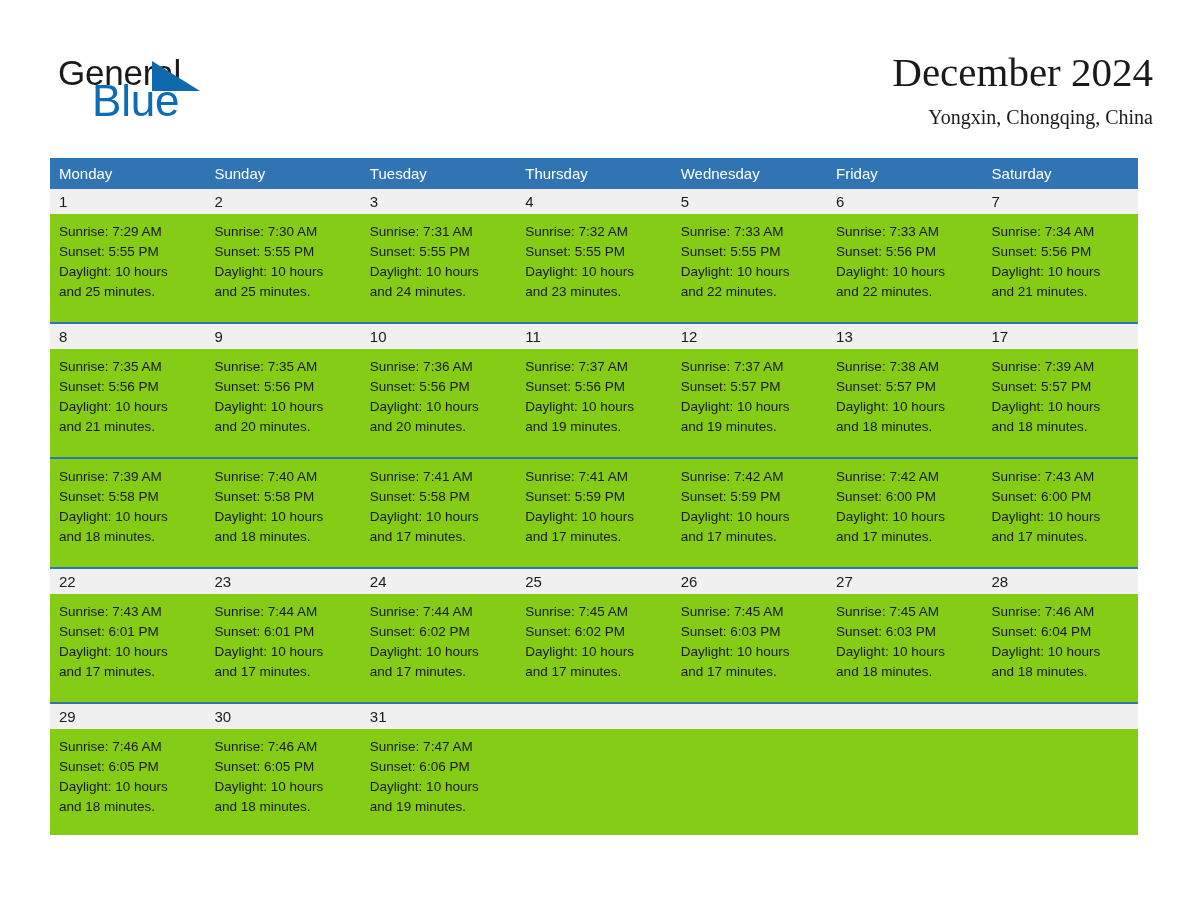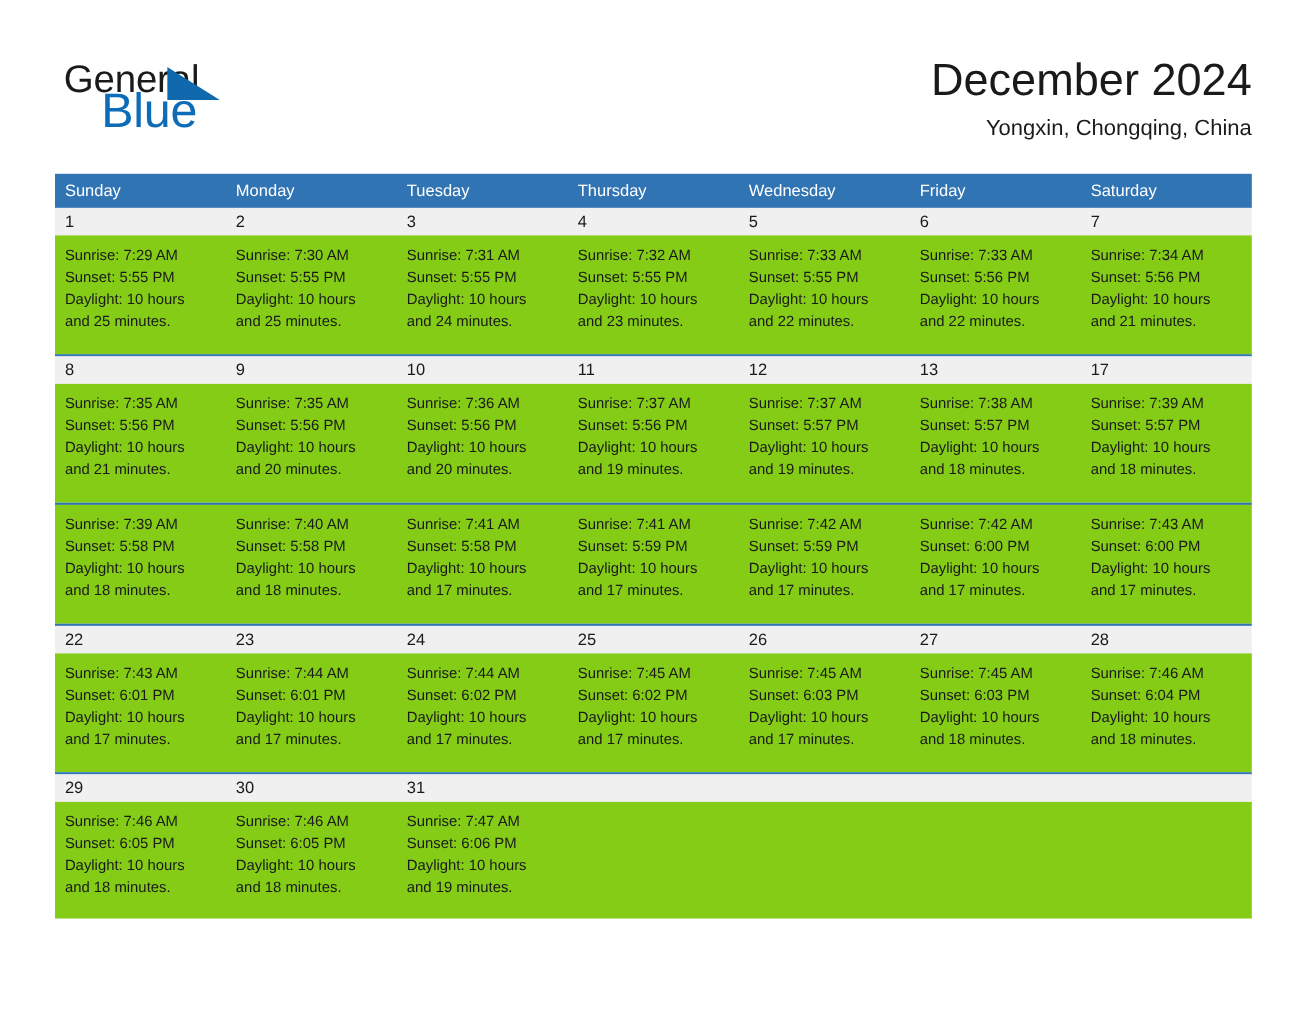--- a/index.html
+++ b/index.html
@@ -58,23 +58,24 @@
     font-size: 44px;
     line-height: 36px;
     color: #0d6cb8;
     font-family: "Liberation Sans", sans-serif;
     letter-spacing: -0.2px;
     white-space: nowrap;
   }
 
   .title-block {
     position: absolute;
-    right: 50px;
+    right: 35px;
     top: 48px;
     text-align: right;
+    font-family: Liberation Serif, serif;
   }
   .month-title {
     font-size: 41px;
     line-height: 48px;
     color: #1a1a1a;
     font-weight: normal;
     white-space: nowrap;
   }
   .location-title {
     font-size: 20px;
@@ -169,22 +170,22 @@
     <div class="title-block">
       <div class="month-title">December 2024</div>
       <div class="location-title">Yongxin, Chongqing, China</div>
     </div>
 
   </div>
 
   <div class="calendar">
 
     <div class="cal-head">
+      <div class="hcell">Monday</div>
       <div class="hcell">Sunday</div>
-      <div class="hcell">Monday</div>
       <div class="hcell">Tuesday</div>
       <div class="hcell">Thursday</div>
       <div class="hcell">Wednesday</div>
       <div class="hcell">Friday</div>
       <div class="hcell">Saturday</div>
     </div>
 
     <div class="week">
       <div class="week-numbers">
         <div class="ncell">1</div>

